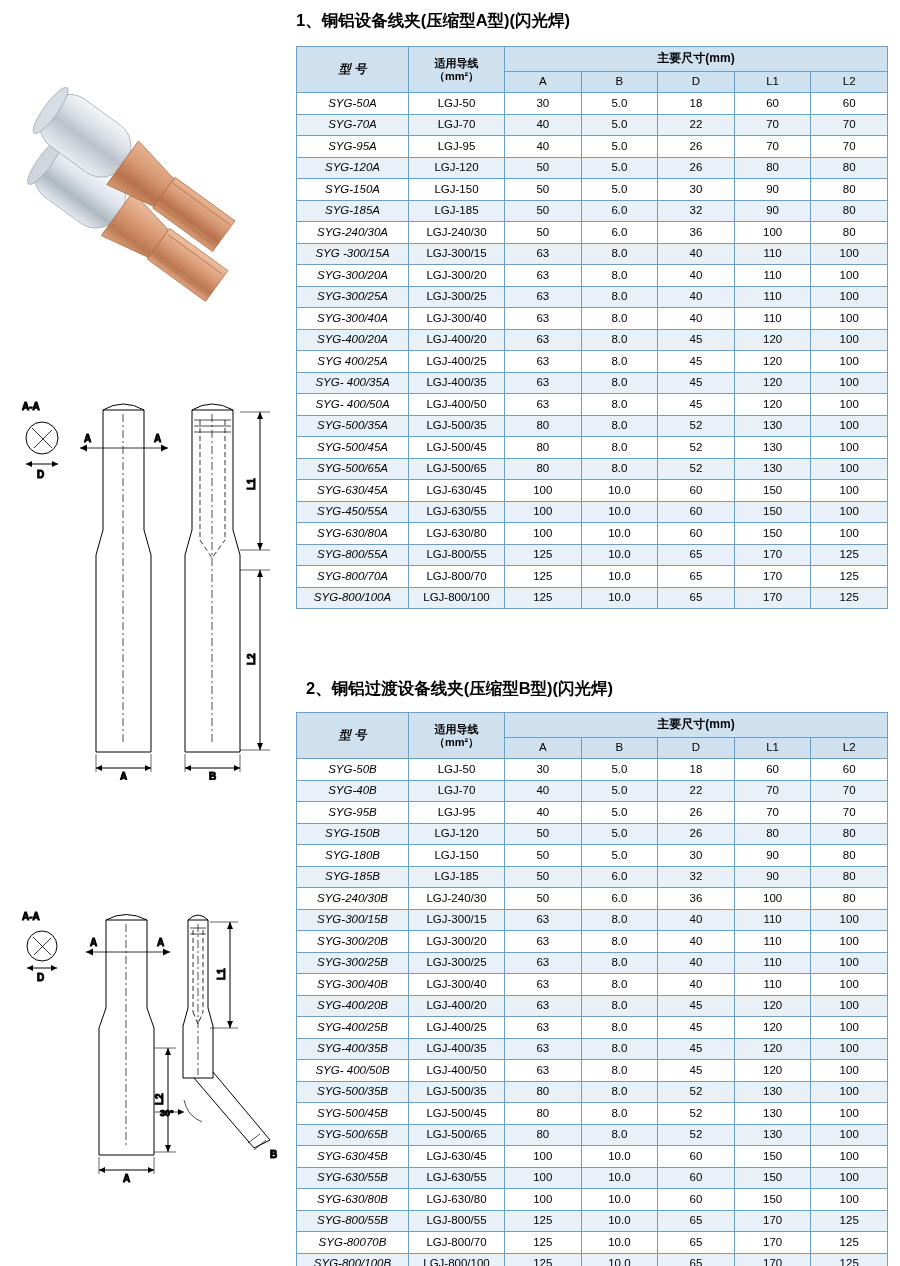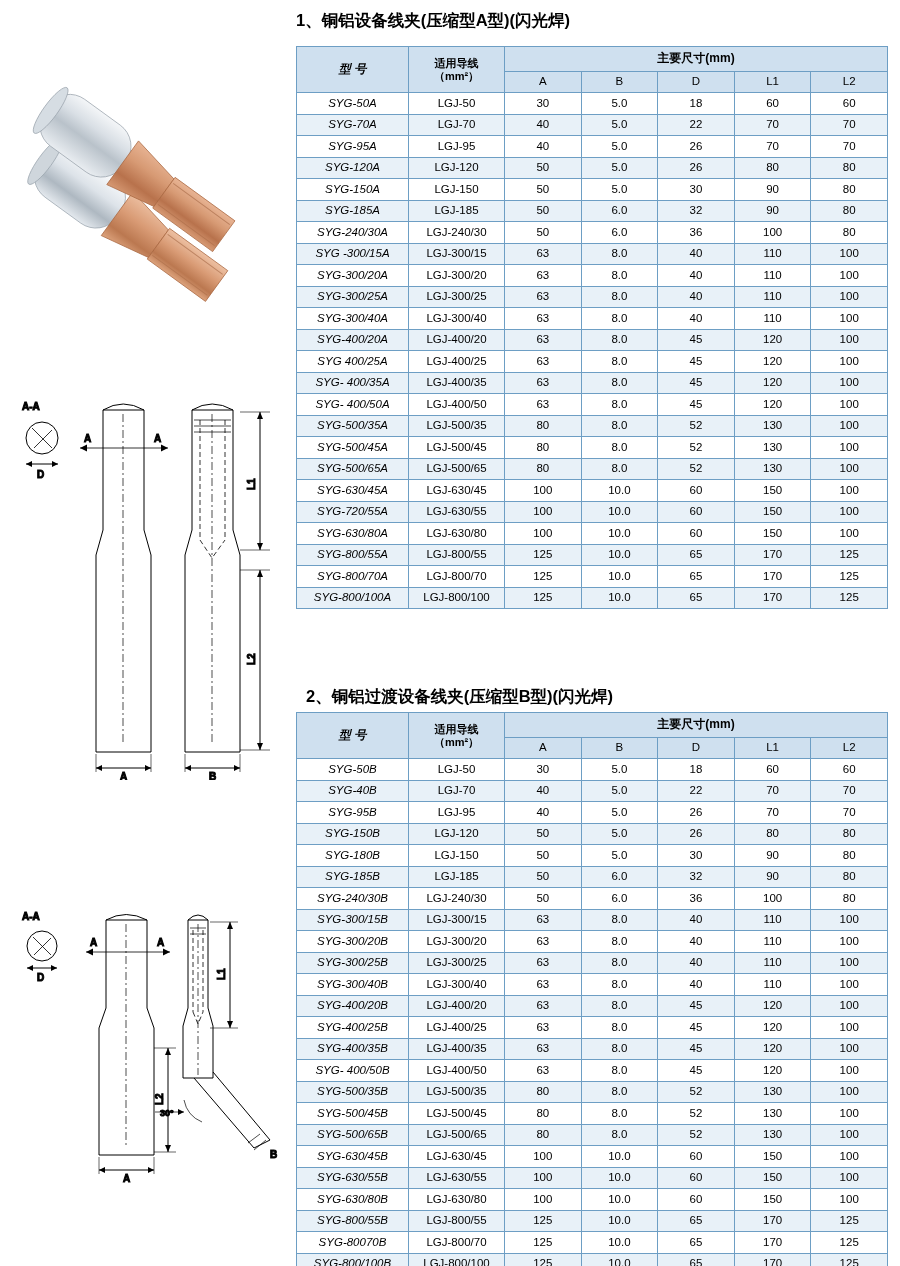--- a/index.html
+++ b/index.html
@@ -18,21 +18,21 @@
   
   .heading {
     position: absolute;
     font-size: 16.5px;
     font-weight: bold;
     letter-spacing: 0px;
     color: #000;
     white-space: nowrap;
   }
   #heading-1 { left: 296px; top: 10px; }
-  #heading-2 { left: 306px; top: 678px; margin-top: 8px; }
+  #heading-2 { left: 306px; top: 678px; }
 
   
   .spec-table {
     position: absolute;
     border-collapse: collapse;
     font-size: 11.5px;
     table-layout: fixed;
   }
   #table-1 { left: 296px; top: 46px; width: 592px; }
   #table-2 { left: 296px; top: 712px; width: 592px; }
@@ -332,21 +332,21 @@
         <tr>
           <td class="col-model">SYG-630/45A</td>
           <td class="col-wire">LGJ-630/45</td>
           <td class="col-a">100</td>
           <td class="col-b">10.0</td>
           <td class="col-d">60</td>
           <td class="col-l1">150</td>
           <td class="col-l2">100</td>
         </tr>
         <tr class="alt">
-          <td class="col-model">SYG-720/55A</td>
+          <td class="col-model">SYG-450/55A</td>
           <td class="col-wire">LGJ-630/55</td>
           <td class="col-a">100</td>
           <td class="col-b">10.0</td>
           <td class="col-d">60</td>
           <td class="col-l1">150</td>
           <td class="col-l2">100</td>
         </tr>
         <tr>
           <td class="col-model">SYG-630/80A</td>
           <td class="col-wire">LGJ-630/80</td>

